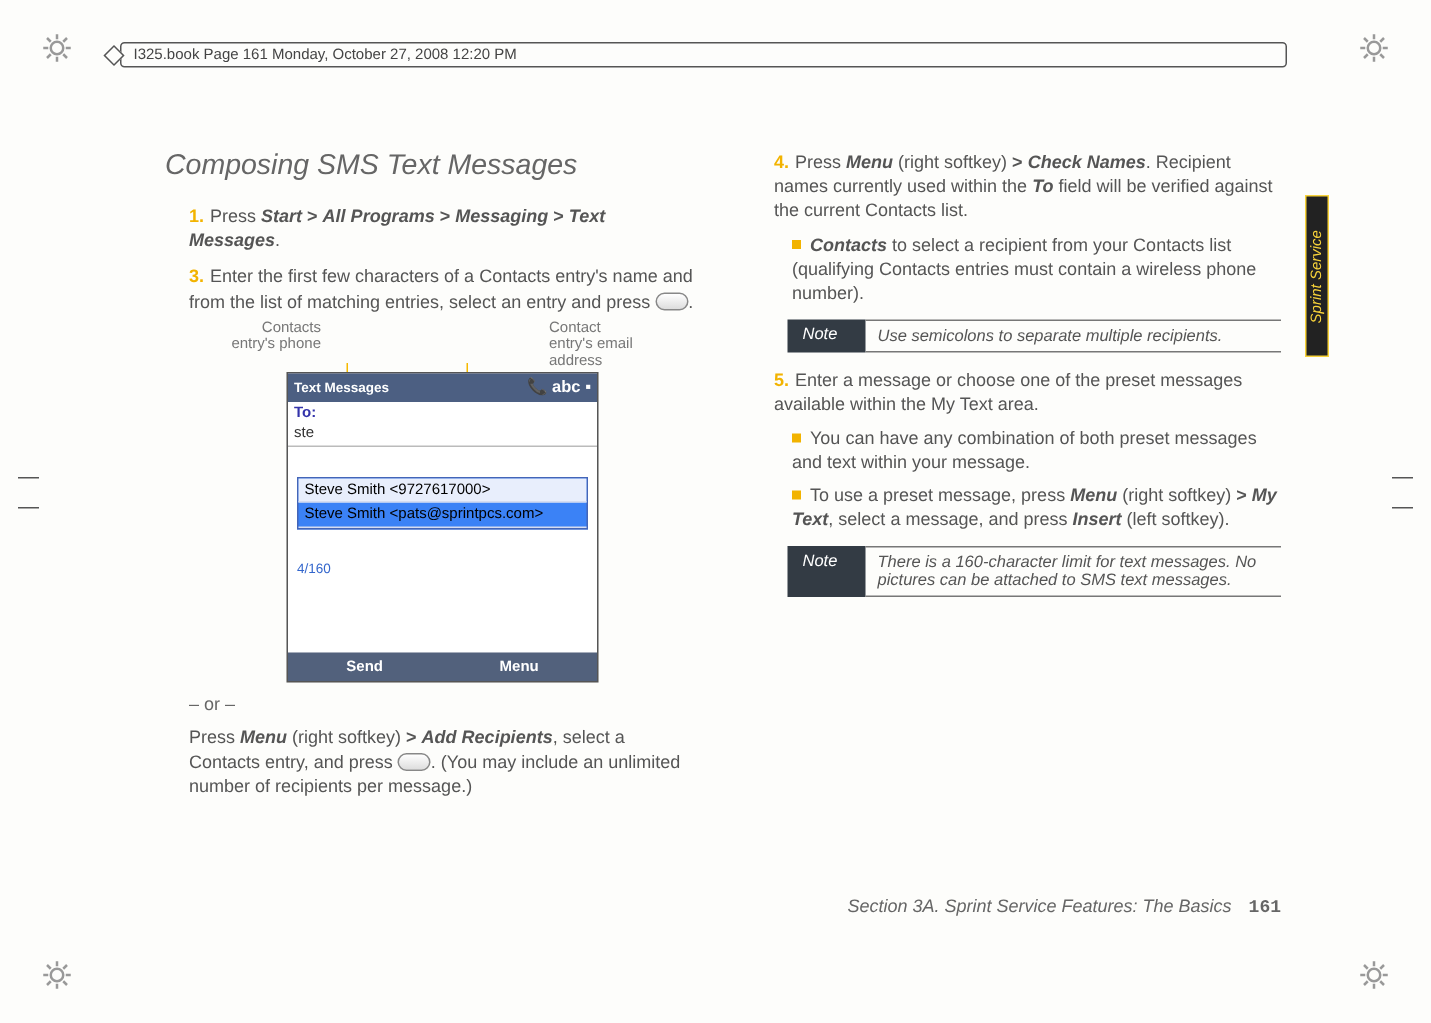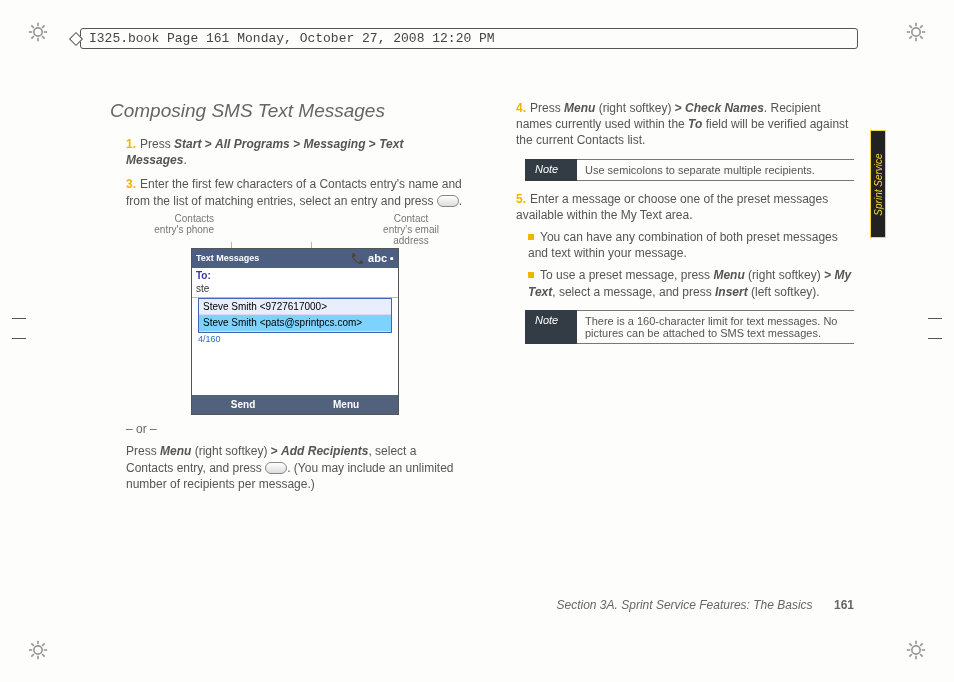--- a/index.html
+++ b/index.html
@@ -20,69 +20,69 @@
   .corner-br { bottom: 22px; right: 28px; }
   .gear { width: 20px; height: 20px; fill: #999; }
   .crop-mark { position: absolute; width: 18px; height: 18px; }
   .crop-mark::before, .crop-mark::after { content:""; position:absolute; background:#555; }
   .crop-h::before { width:14px; height:1px; top:8px; left:2px; }
   .cm-lt { top: 310px; left: 10px; } .cm-lb { top: 330px; left: 10px; }
   .cm-rt { top: 310px; right: 10px; } .cm-rb { top: 330px; right: 10px; }
   .page-header {
     position: absolute; top: 28px; left: 80px; right: 96px;
     border: 1px solid #555; border-radius: 3px; padding: 2px 8px;
-    font-size: 13px; color: #444; font-family: Liberation Mono, monospace;
+    font-size: 10px; color: #444;
   }
   .page-header::before {
     content:""; position:absolute; left:-10px; top:50%; width:8px; height:8px;
     border:1px solid #555; transform:translateY(-50%) rotate(45deg); background:#fdfdfb;
   }
   .content {
     position: absolute; top: 100px; left: 110px; right: 100px; bottom: 100px;
     display: flex; gap: 36px;
   }
   .col { flex: 1; }
   h2.heading { font-style: italic; font-weight: normal; font-size: 19px; color: #666; margin-bottom: 14px; }
   ol.steps { list-style: none; padding-left: 16px; }
   ol.steps > li { margin-bottom: 8px; line-height: 1.35; color:#555; }
   ol.steps > li > .num { color: #f2b300; font-weight: bold; margin-right: 4px; }
   .bold-ital { font-style: italic; font-weight: bold; color:#555; }
   .gt { font-weight: bold; }
   .sub { margin-left: 12px; margin-top:6px; }
   .bullet-sq { display:inline-block; width:6px; height:6px; background:#f2b300; margin-right:6px; vertical-align: 1px; }
   .note-box { display:flex; margin: 10px 0; font-size:11px; }
   .note-label { background:#333b44; color:#fff; font-style:italic; padding:4px 10px; width:52px;margin-left:25px; }
-  .note-body { flex:1; border-top:1px solid #777; border-bottom:1px solid #777; padding:4px 8px; color:#555; }
+  .note-body { flex:1; border-top:1px solid #777; border-bottom:1px solid #777; padding:4px 8px; font-style:italic; color:#555; }
   .side-tab {
     position:absolute; top:130px; right:68px; width:16px; height:108px;
     background:#222; color:#f8d33a; font-style:italic; font-size:10px;
     display:flex; align-items:center; justify-content:center;
     border:1px solid #f8d33a;
   }
   .side-tab span { transform: rotate(-90deg); white-space:nowrap; }
   .footer {
     position:absolute; bottom:70px; left:110px; right:100px;
     text-align:right; font-style:italic; color:#666; font-size:12px;
   }
-  .footer .pg { font-weight:bold; font-style:normal; margin-left:18px; }
+  .footer .pg { font-weight:bold; font-style:normal; margin-left:8px;font-family:Liberation Mono, monospace; }
   
   .callouts { display:flex; justify-content:space-between; font-size:10px; color:#777; line-height:1.1; padding: 4px 8px 2px 8px;}
   .callouts .left { text-align:right; width: 80px;}
-  .callouts .right { text-align:center; width: 90px;}
+  .callouts .right { text-align:left; width: 90px;}
   .phone-wrap { display:flex; justify-content:center; }
   .phone {
     width: 208px; border:1px solid #555; background:#efefef; font-size:9px; position:relative; margin-top:0;
   }
   .phone-title { background:#4c5f82; color:#fff; padding:2px 4px; font-weight:bold; display:flex; justify-content:space-between; align-items:center; }
   .phone-title .right-icons { font-size:11px; }
   .phone-body { background:#fff; padding:0; }
   .phone-to { border-bottom:1px solid #bbb; padding:1px 4px; }
   .phone-to-label { color:#33a; font-weight:bold; font-size:10px;}
   .phone-typed { font-size:10px; color:#333; }
-  .phone-dropdown { margin:0 6px; border:1px solid #4465b7; background:#7dd3fc;}
+  .phone-dropdown { margin:20px 6px; border:1px solid #4465b7; background:#3b82f6;}
   .phone-dropdown div { padding:1px 4px; font-size:10px; color:#000; border-bottom:1px solid #d5dcf0;}
   .phone-dropdown div:first-child { background:#e8eefc; }
   .phone-count { color:#36c; font-size:9px; padding:0 6px 4px 6px;}
   .phone-gap { height:46px; background:#fff;}
   .phone-soft { background:#52617c; color:#fff; display:flex; justify-content:space-around; padding:3px 0; font-size:10px; font-weight:bold;}
   .or-line { margin:6px 0; color:#666;}
   .key-icon { display:inline-block; width:22px; height:12px; border:1px solid #888; border-radius:7px; background:linear-gradient(#fff,#ddd); vertical-align:-2px;}
   .cl-line { position:absolute; background:#f6b900; }
 </style>
 </head>
@@ -210,20 +210,21 @@
           <span>Press </span><span class="bold-ital">Menu</span><span> (right softkey) </span><span class="gt">&gt;</span> <span class="bold-ital">Add Recipients</span><span>, select a Contacts entry, and press </span><span class="key-icon"></span><span>. (You may include an unlimited number of recipients per message.)</span>
         </div>
       </li>
     </ol>
   </div>
 
   <div class="col">
     <ol class="steps">
       <li>
         <span class="num">4.</span><span>Press </span><span class="bold-ital">Menu</span><span> (right softkey) </span><span class="gt">&gt;</span> <span class="bold-ital">Check Names</span><span>. Recipient names currently used within the </span><span class="bold-ital">To</span><span> field will be verified against the current Contacts list.</span>
+        <div class="sub"><span class="bullet-sq"></span><span class="bold-ital">Contacts</span><span> to select a recipient from your Contacts list (qualifying Contacts entries must contain a wireless phone number).</span></div>
       </li>
     </ol>
 
     <div class="note-box">
       <div class="note-label">Note</div>
       <div class="note-body">Use semicolons to separate multiple recipients.</div>
     </div>
 
     <ol class="steps">
       <li>

